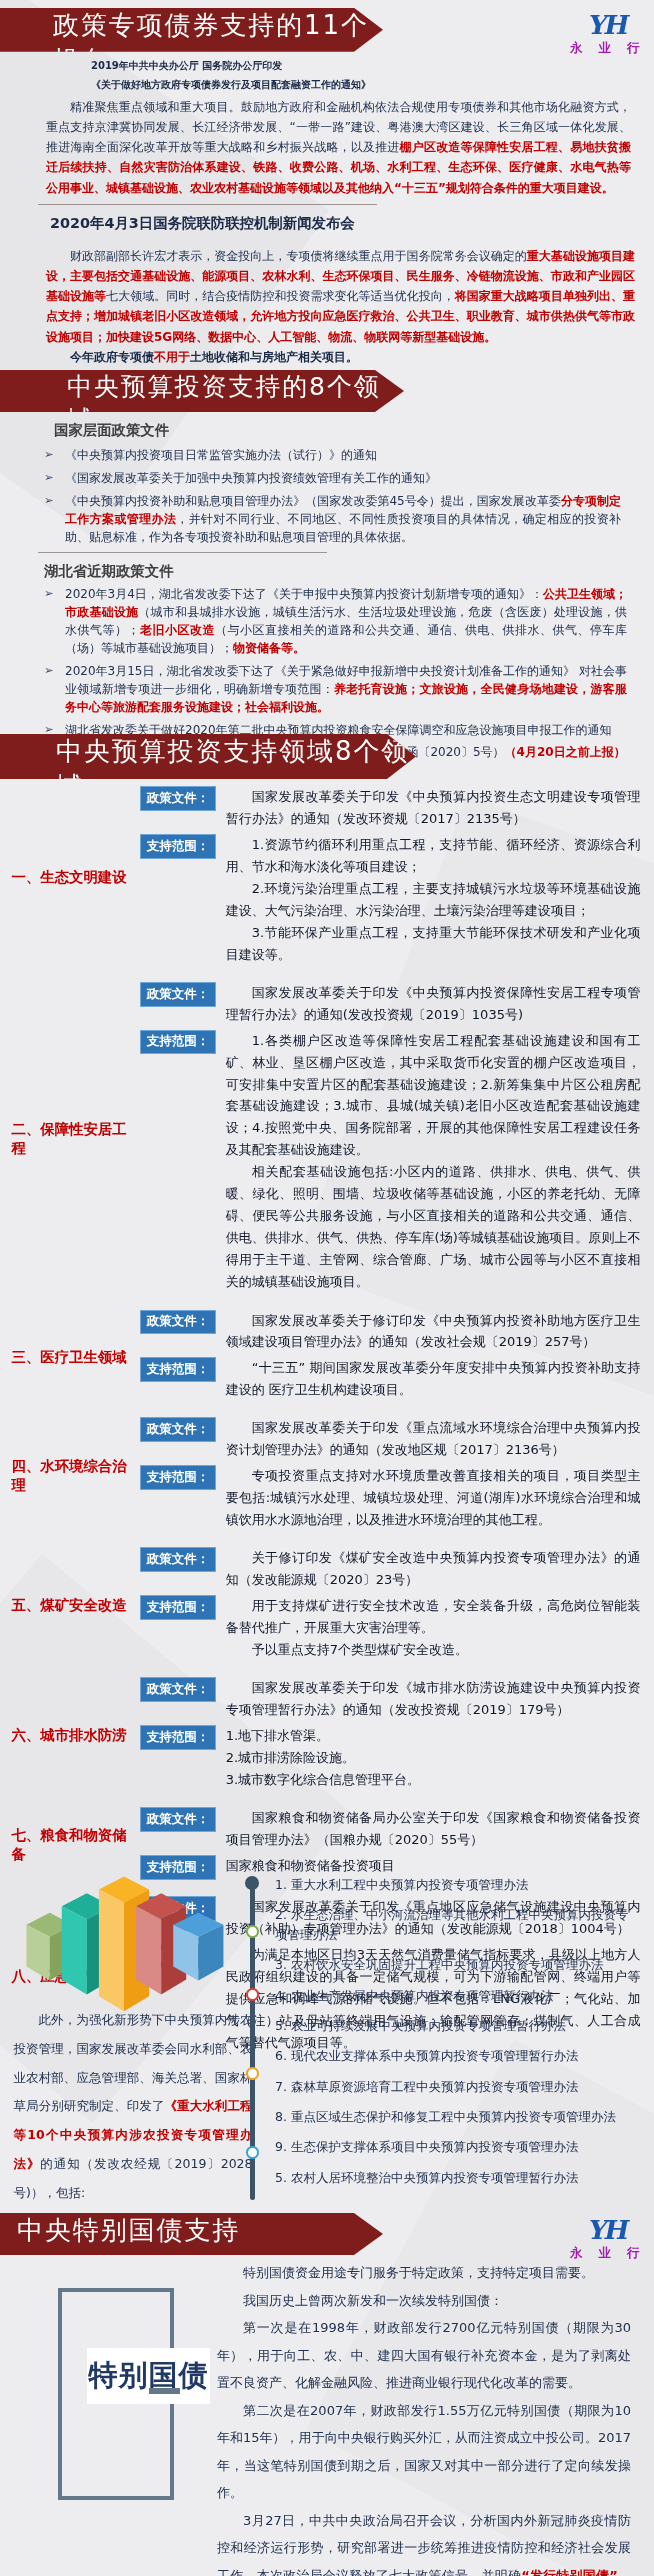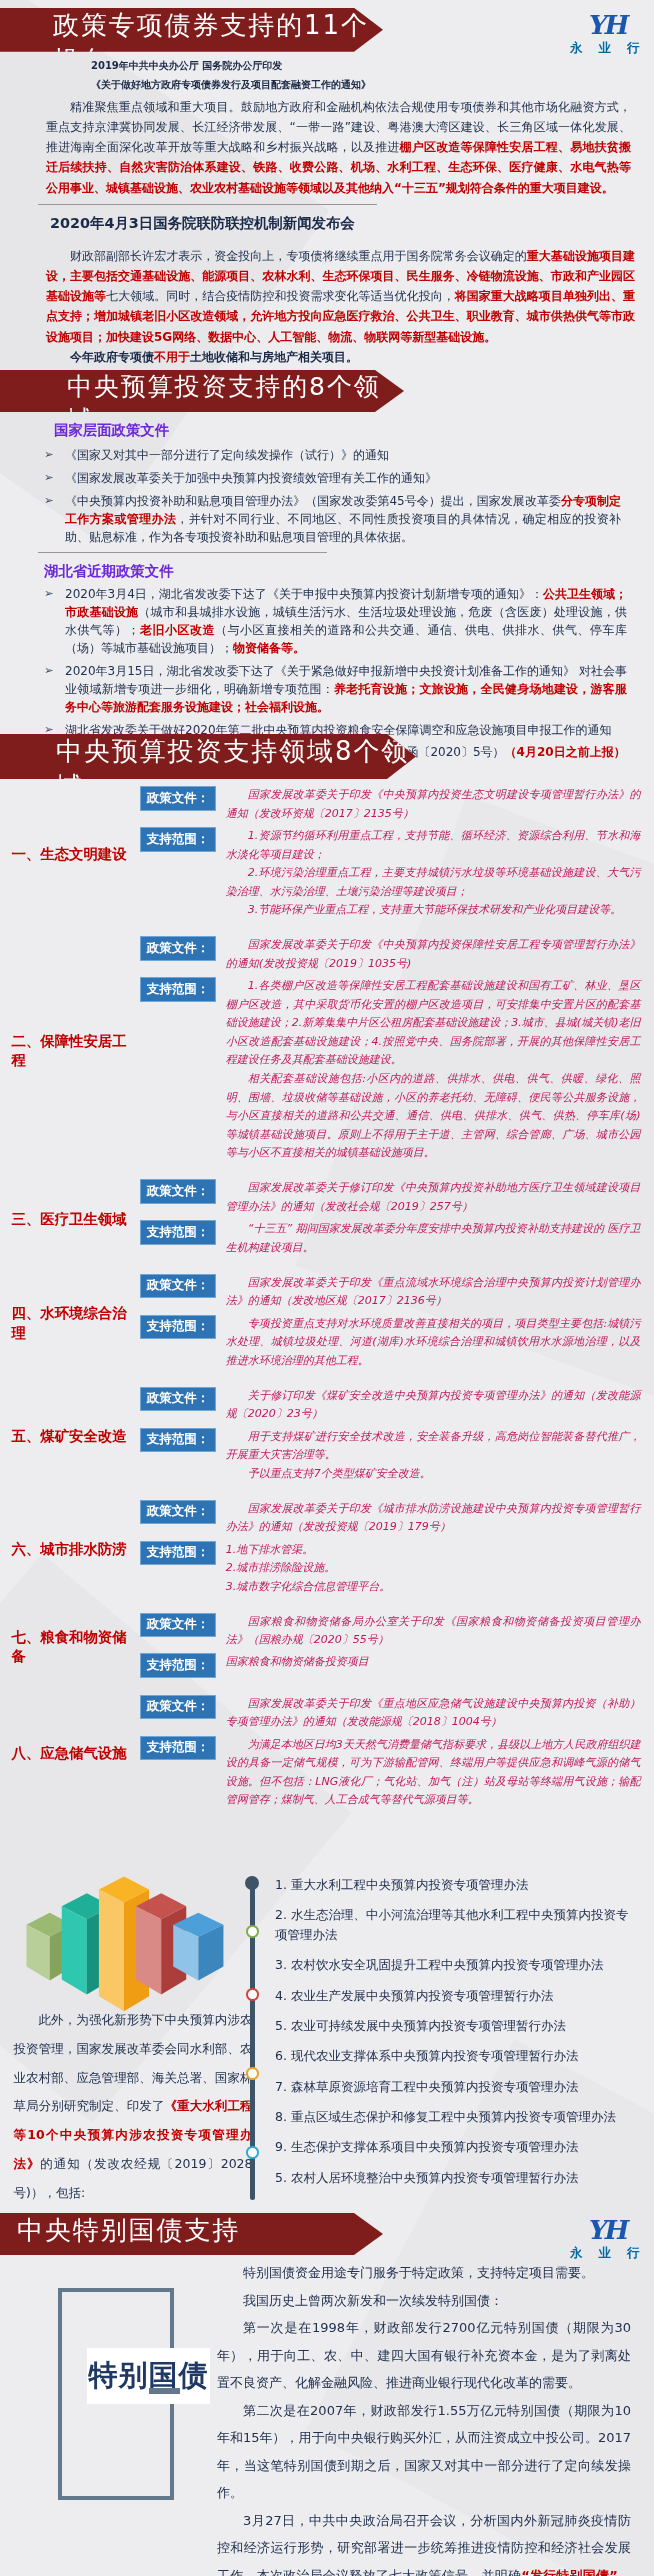--- a/index.html
+++ b/index.html
@@ -18,53 +18,53 @@
   .banner-1{top:7.7px;width:383px;height:44px;font-size:26px;padding-left:53px;}
   .banner-2{top:370px;width:404px;height:42px;font-size:25px;padding-left:67px;}
   .banner-3{top:734px;width:416px;height:45px;font-size:26px;padding-left:56px;}
   .banner-4{top:2213px;width:383px;height:42px;font-size:26px;padding-left:17px;}
 
   .logo{position:absolute;width:81px;text-align:center;}
   .logo-top{top:11.5px;right:5.8px;}
   .logo-bottom{top:2217px;right:5.8px;}
   .logo .mark{font-family:"DejaVu Serif",serif;font-style:italic;font-weight:bold;
               font-size:26px;color:#1a57ae;line-height:27px;letter-spacing:-2.9px;}
-  .logo .zh{font-size:12.5px;font-weight:bold;color:#0369a1;letter-spacing:5.8px;margin-top:1px;}
+  .logo .zh{font-size:12.5px;font-weight:bold;color:#a21caf;letter-spacing:5.8px;margin-top:1px;}
 
   .navy-bold{color:#1b2a47;font-weight:bold;}
   .redb{color:#c00000;font-weight:bold;}
 
   .sec2019-title{position:absolute;top:56px;left:91px;width:539px;font-size:10px;line-height:19px;}
   .para{font-size:12px;line-height:1.68;text-align:justify;text-indent:2em;margin:8px;}
   .p2019{position:absolute;top:89px;left:38px;width:585px;}
   .divider{position:absolute;height:1px;background:#9d9494;}
   .div1{top:204px;left:38px;width:339px;}
   .h2020{position:absolute;top:214px;left:50px;font-size:14.4px;}
   .p2020{position:absolute;top:238px;left:38px;width:589px;}
   .p2020b{position:absolute;top:339px;left:38px;width:589px;}
 
-  .subhead{position:absolute;font-size:14.4px;color:#6d28d9;font-weight:bold;}
+  .subhead{position:absolute;font-size:14.4px;color:#404040;font-weight:bold;}
   .nat-head{top:421px;left:54px;}
   .list{position:absolute;font-size:12px;line-height:1.5;}
   .nat-list{top:446px;left:44px;width:577px;}
   .blt{position:relative;padding-left:21px;margin-bottom:4.8px;text-align:justify;}
   .blt::before{content:"\27A2";position:absolute;left:0;top:0;color:#394a6b;font-size:11.5px;}
   .div2{top:552px;left:38px;width:289px;}
   .hubei-head{top:562px;left:44px;}
   .hubei-list{top:585px;left:44px;width:583px;}
 
   .fields{position:absolute;top:786px;left:0;width:654px;}
   .field{display:flex;margin-bottom:12.5px;}
   .field-head{width:140px;flex:none;display:flex;align-items:center;padding-left:11.5px;
               box-sizing:border-box;color:#c00000;font-weight:bold;font-size:14.4px;line-height:1.35;}
   .field-body{flex:1;padding-right:13.5px;}
   .frow{display:flex;margin-bottom:3.8px;}
   .blue-label{background:#2e74b5;border:1.9px solid #6fa7d8;color:#fff;font-size:12.5px;font-weight:bold;
               padding:2.9px 5.8px;height:fit-content;white-space:nowrap;margin-right:9.6px;flex:none;}
-  .ftext{flex:1;font-size:11px;line-height:1.69;text-align:justify;color:#be185d;font-style:italic;}
+  .ftext{flex:1;font-size:13px;line-height:1.69;text-align:justify;color:#0f172a;}
   .ftext p{margin:0;text-indent:2em;}
   .ftext p.plain{text-indent:0;}
 
   .cubes{position:absolute;left:17.3px;top:1869px;}
   .agri-intro{position:absolute;left:13.5px;top:2006px;width:239px;font-size:12.5px;
               line-height:2.3;text-align:justify;text-indent:2em;margin:0;}
   .tline{position:absolute;left:250px;top:1878px;width:4.8px;height:322px;background:#3c5368;border-radius:2.9px;}
   .tdot{position:absolute;left:245px;width:14.4px;height:14.4px;border-radius:50%;background:#3c5368;}
   .ring{width:8.7px;height:8.7px;background:#fff;border-style:solid;border-width:2.9px;left:246px;}
   .ring-g{border-color:#7fae4e;}
@@ -112,21 +112,21 @@
   <div class="h2020 navy-bold">2020年4月3日国务院联防联控机制新闻发布会</div>
   <p class="para p2020"><span>财政部副部长许宏才表示，资金投向上，专项债将继续重点用于国务院常务会议确定的</span><span class="redb">重大基础设施项目建设，主要包括交通基础设施、能源项目、农林水利、生态环保项目、民生服务、冷链物流设施、市政和产业园区基础设施等</span><span>七大领域。同时，结合疫情防控和投资需求变化等适当优化投向，</span><span class="redb">将国家重大战略项目单独列出、重点支持；增加城镇老旧小区改造领域，允许地方投向应急医疗救治、公共卫生、职业教育、城市供热供气等市政设施项目；加快建设5G网络、数据中心、人工智能、物流、物联网等新型基础设施。</span></p>
   <p class="para p2020b navy-bold"><span>今年政府专项债</span><span class="redb">不用于</span><span>土地收储和与房地产相关项目。</span></p>
 
   <div class="banner banner-2">
     <span>中央预算投资支持的8个领域</span>
   </div>
 
   <div class="subhead nat-head">国家层面政策文件</div>
   <div class="list nat-list">
-    <div class="blt">《国家又对其中一部分进行了定向续发操作（试行）》的通知</div>
+    <div class="blt">《中央预算内投资项目日常监管实施办法（试行）》的通知</div>
     <div class="blt">《国家发展改革委关于加强中央预算内投资绩效管理有关工作的通知》</div>
     <div class="blt"><span>《中央预算内投资补助和贴息项目管理办法》（国家发改委第45号令）提出，国家发展改革委</span><span class="redb">分专项制定工作方案或管理办法</span><span>，并针对不同行业、不同地区、不同性质投资项目的具体情况，确定相应的投资补助、贴息标准，作为各专项投资补助和贴息项目管理的具体依据。</span></div>
   </div>
 
   <div class="divider div2"></div>
 
   <div class="subhead hubei-head">湖北省近期政策文件</div>
   <div class="list hubei-list">
     <div class="blt"><span>2020年3月4日，湖北省发改委下达了《关于申报中央预算内投资计划新增专项的通知》：</span><span class="redb">公共卫生领域；市政基础设施</span><span>（城市和县城排水设施，城镇生活污水、生活垃圾处理设施，危废（含医废）处理设施，供水供气等）；</span><span class="redb">老旧小区改造</span><span>（与小区直接相关的道路和公共交通、通信、供电、供排水、供气、停车库（场）等城市基础设施项目）；</span><span class="redb">物资储备等。</span></div>
     <div class="blt"><span>2020年3月15日，湖北省发改委下达了《关于紧急做好申报新增中央投资计划准备工作的通知》 对社会事业领域新增专项进一步细化，明确新增专项范围：</span><span class="redb">养老托育设施；文旅设施，全民健身场地建设，游客服务中心等旅游配套服务设施建设；社会福利设施。</span></div>

